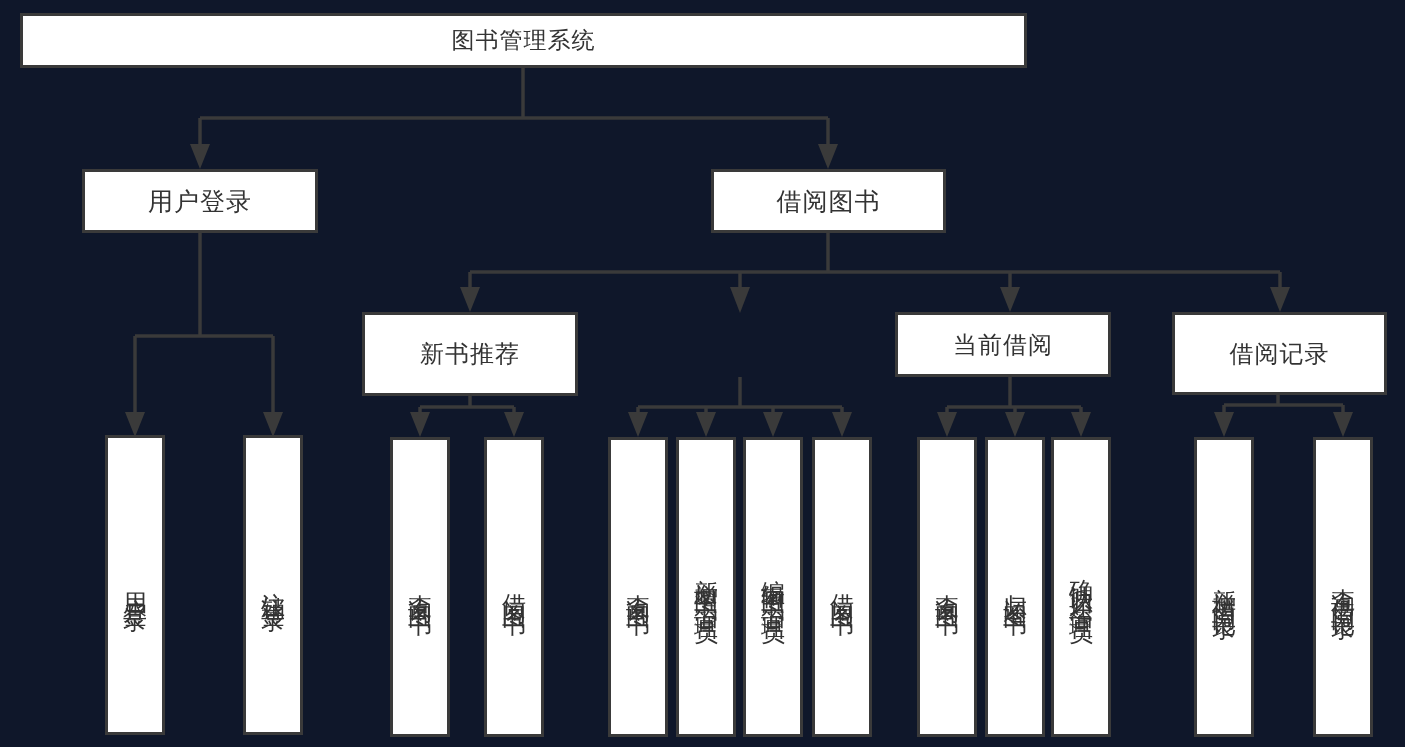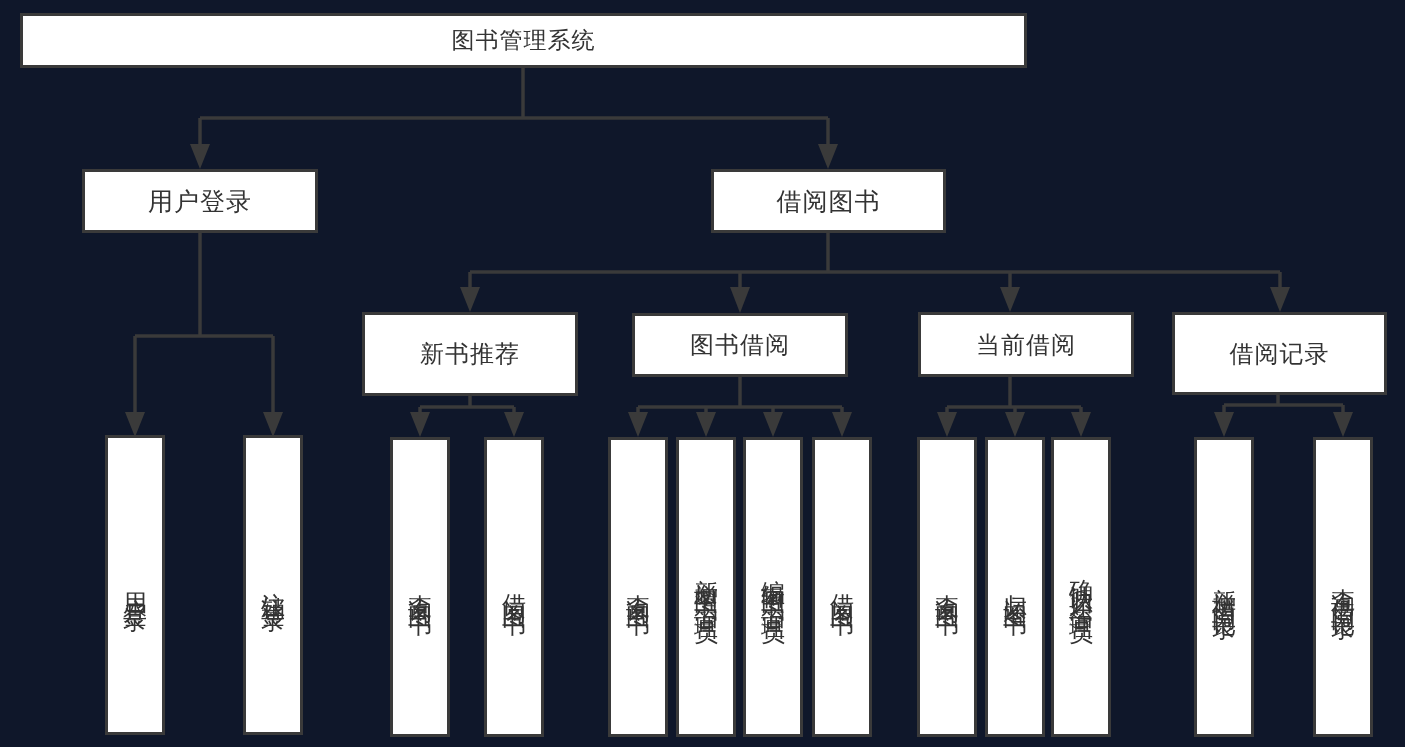--- a/index.html
+++ b/index.html
@@ -114,24 +114,21 @@
   <div class="node lvl2" style="left:82px; top:169px; width:236px; height:64px;">
     <span>用户登录</span>
   </div>
   <div class="node lvl2" style="left:711px; top:169px; width:235px; height:64px;">
     <span>借阅图书</span>
   </div>
 
   <div class="node lvl3" style="left:362px; top:312px; width:216px; height:84px;">
     <span>新书推荐</span>
   </div>
-  <div class="node lvl3" style="left:632px; top:313px; width:216px; height:64px;">
-    <span>图书借阅</span>
-  </div>
-  <div class="node lvl3" style="left:918px; top:312px; width:216px; height:65px;">
+  <div class="node lvl3" style="left:895px; top:312px; width:216px; height:65px;">
     <span>当前借阅</span>
   </div>
   <div class="node lvl3" style="left:1172px; top:312px; width:215px; height:83px;">
     <span>借阅记录</span>
   </div>
 
   <div class="node leaf" style="left:105px; top:435px; width:60px; height:300px;">
     <span class="vtext">用户登录</span>
   </div>
   <div class="node leaf" style="left:243px; top:435px; width:60px; height:300px;">

